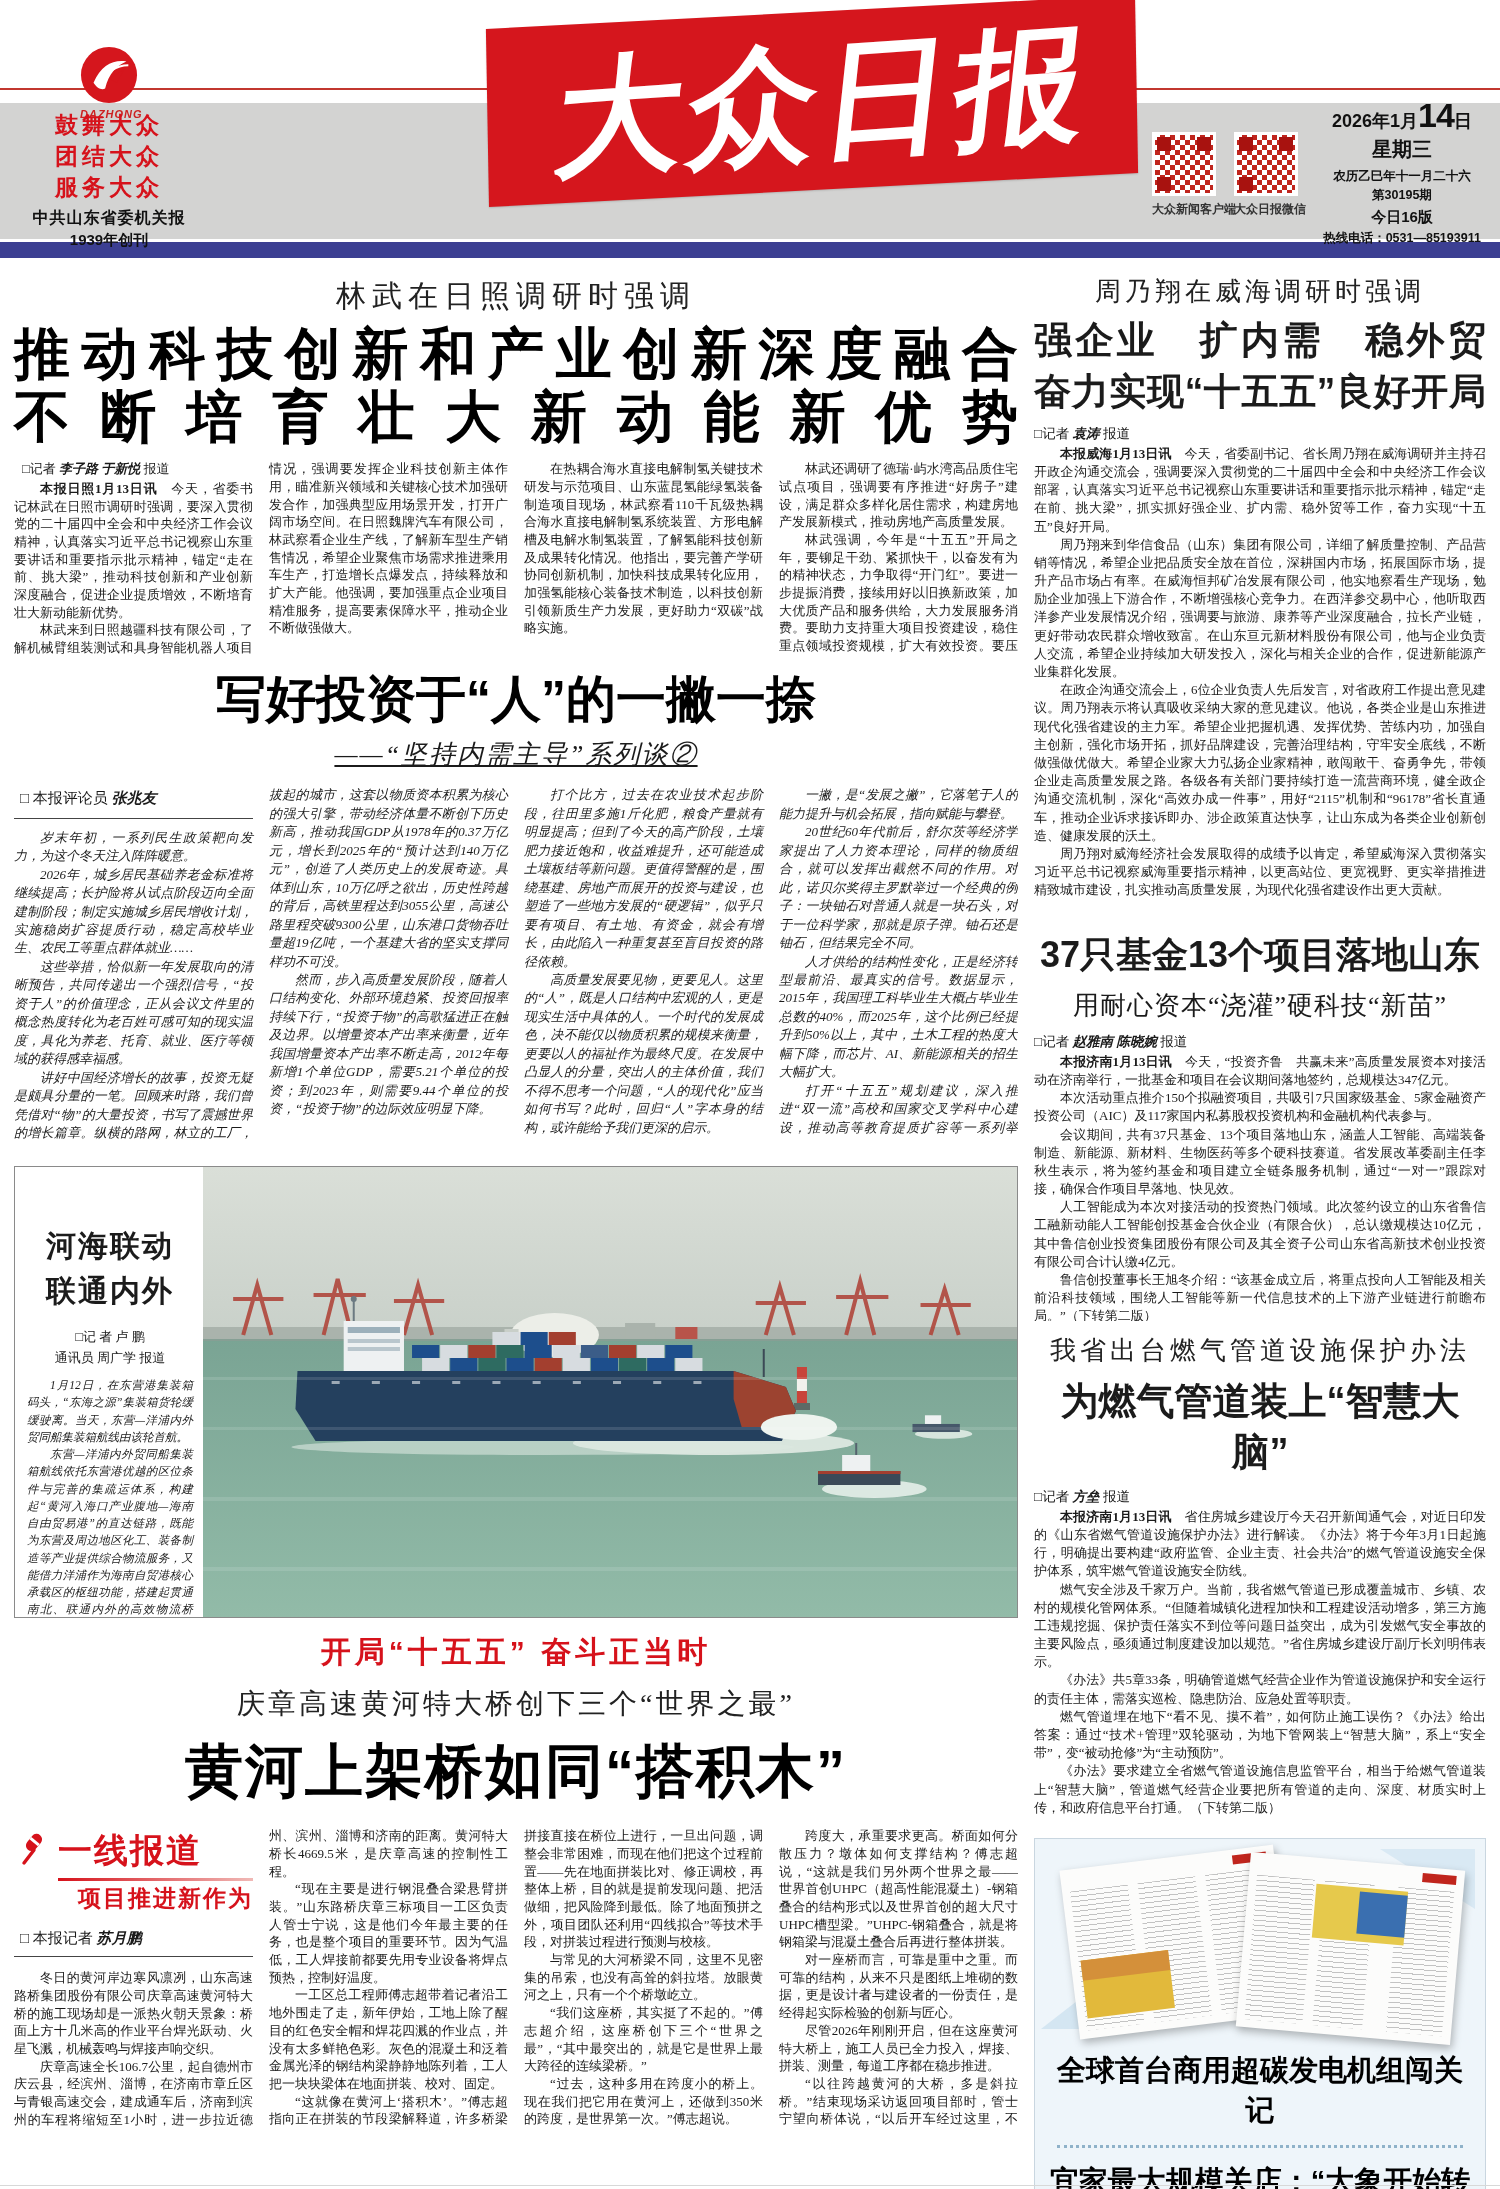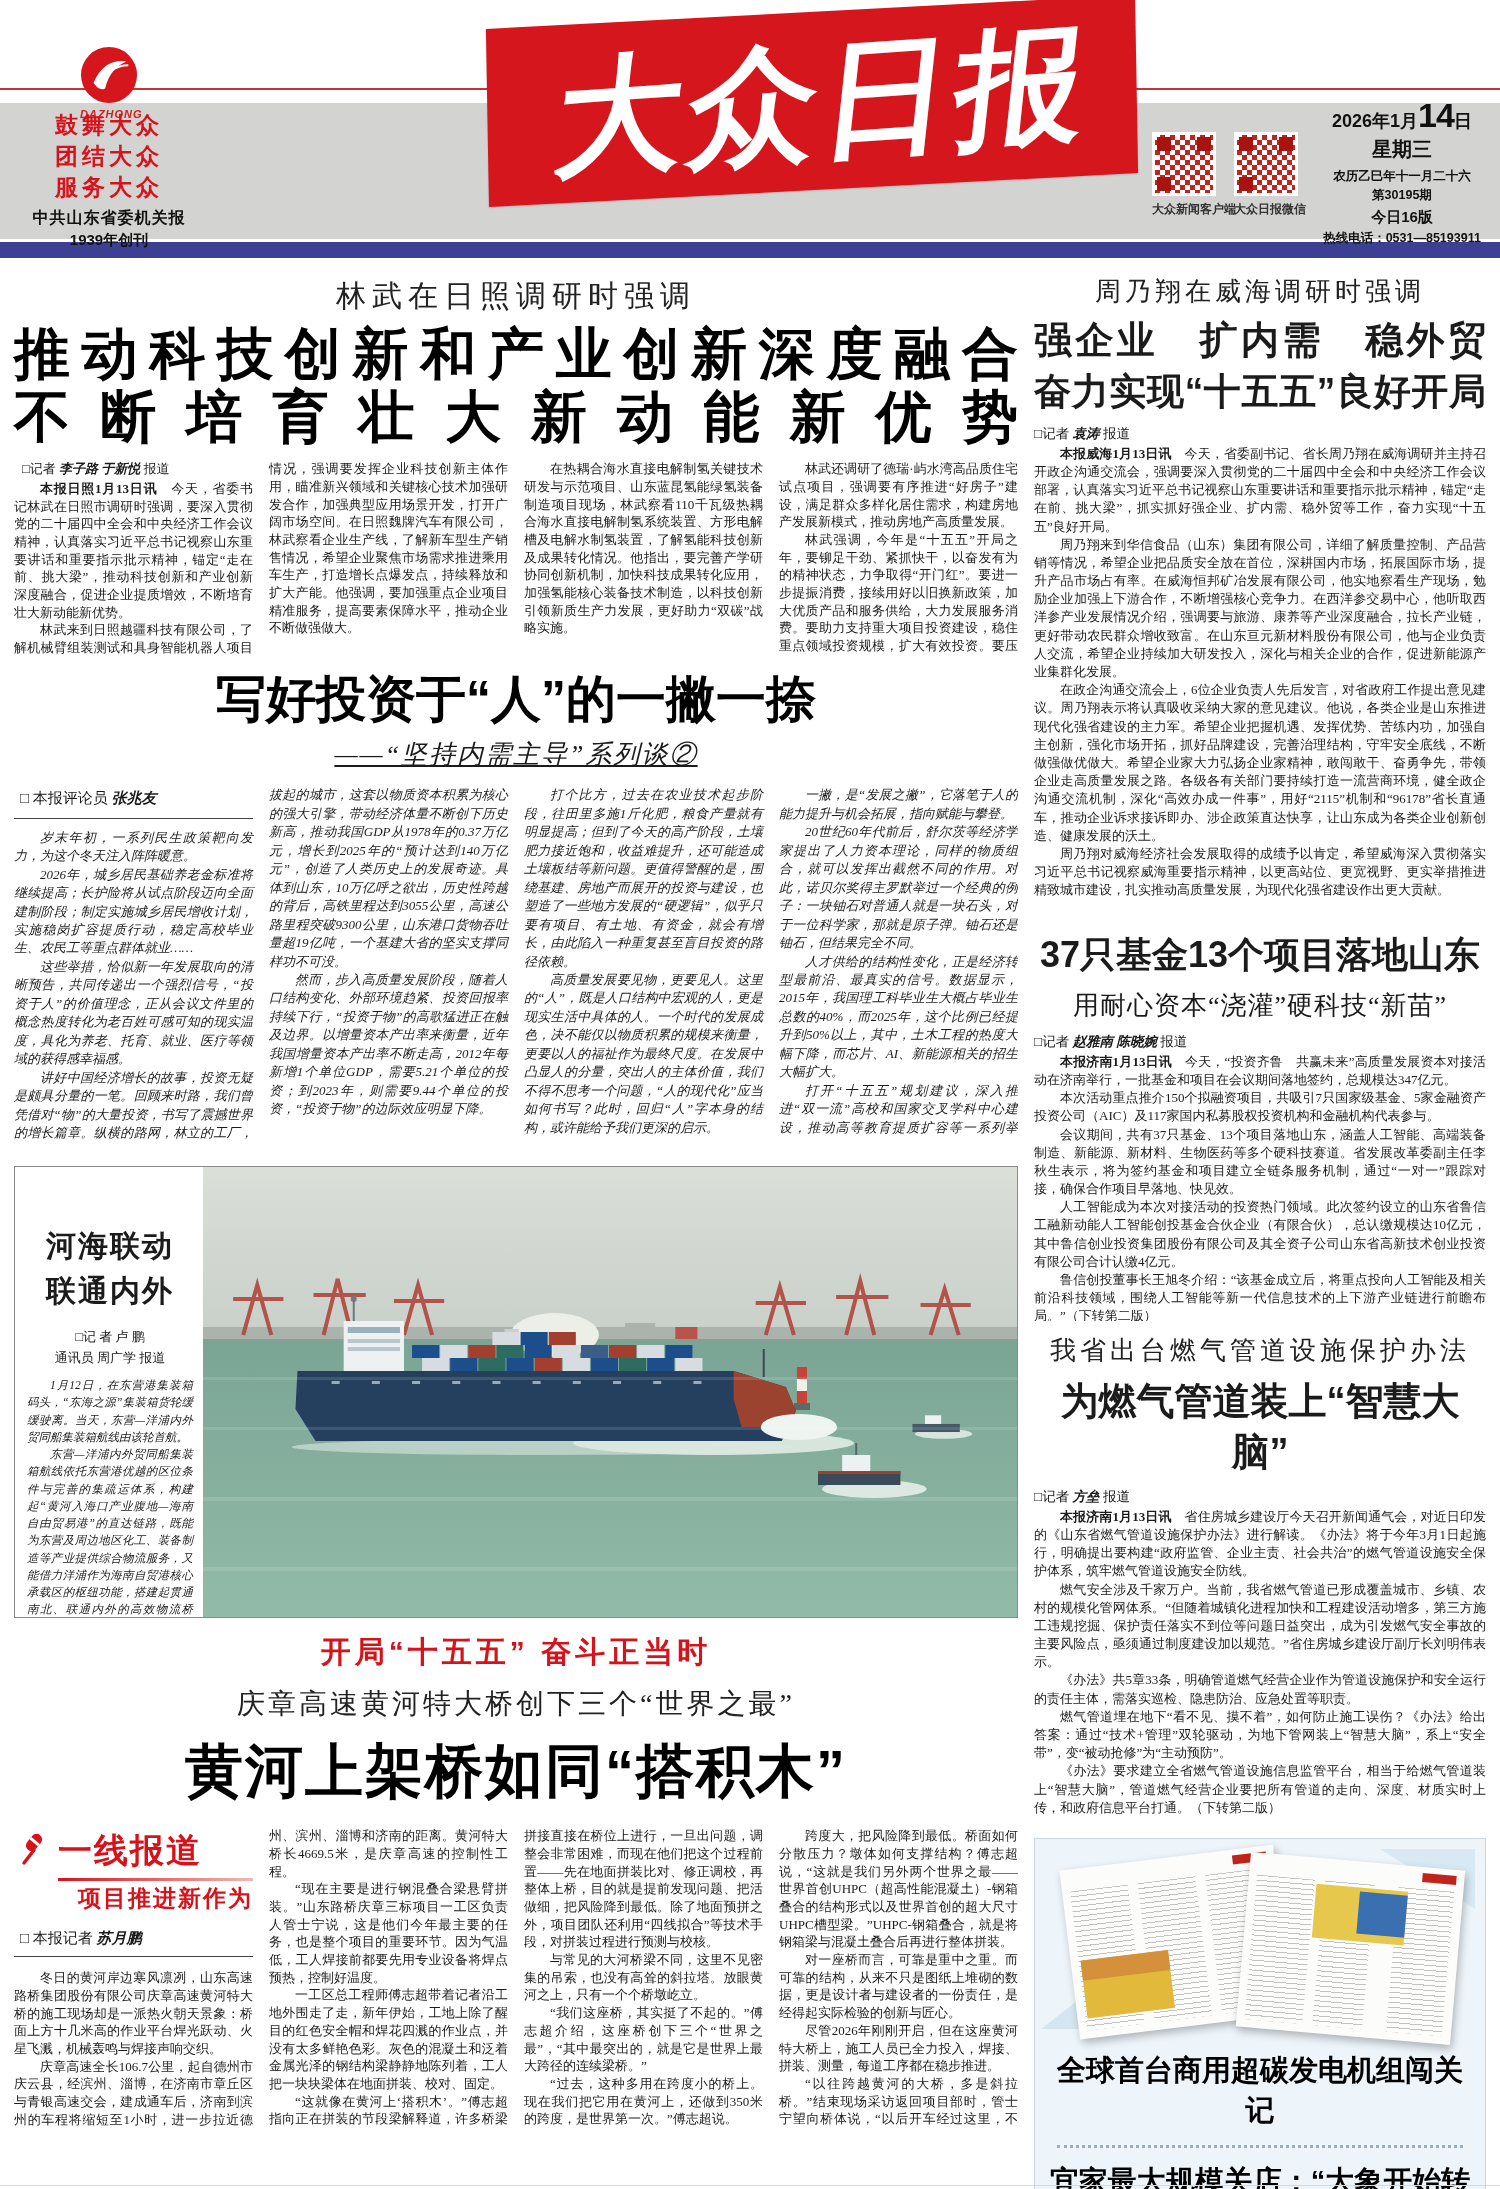--- a/index.html
+++ b/index.html
@@ -372,21 +372,21 @@
             <b>苏月鹏</b>
           </div>
           <p class="np">冬日的黄河岸边寒风凛冽，山东高速路桥集团股份有限公司庆章高速黄河特大桥的施工现场却是一派热火朝天景象：桥面上方十几米高的作业平台焊光跃动、火星飞溅，机械轰鸣与焊接声响交织。</p>
           <p class="np">庆章高速全长106.7公里，起自德州市庆云县，经滨州、淄博，在济南市章丘区与青银高速交会，建成通车后，济南到滨州的车程将缩短至1小时，进一步拉近德州、滨州、淄博和济南的距离。黄河特大桥长4669.5米，是庆章高速的控制性工程。</p>
           <p class="np">“现在主要是进行钢混叠合梁悬臂拼装。”山东路桥庆章三标项目一工区负责人管士宁说，这是他们今年最主要的任务，也是整个项目的重要环节。因为气温低，工人焊接前都要先用专业设备将焊点预热，控制好温度。</p>
           <p class="np">一工区总工程师傅志超带着记者沿工地外围走了走，新年伊始，工地上除了醒目的红色安全帽和焊花四溅的作业点，并没有太多鲜艳色彩。灰色的混凝土和泛着金属光泽的钢结构梁静静地陈列着，工人把一块块梁体在地面拼装、校对、固定。</p>
           <p class="np">“这就像在黄河上‘搭积木’。”傅志超指向正在拼装的节段梁解释道，许多桥梁拼接直接在桥位上进行，一旦出问题，调整会非常困难，而现在他们把这个过程前置——先在地面拼装比对、修正调校，再整体上桥，目的就是提前发现问题、把活做细，把风险降到最低。除了地面预拼之外，项目团队还利用“四线拟合”等技术手段，对拼装过程进行预测与校核。</p>
           <p class="np">与常见的大河桥梁不同，这里不见密集的吊索，也没有高耸的斜拉塔。放眼黄河之上，只有一个个桥墩屹立。</p>
           <p class="np">“我们这座桥，其实挺了不起的。”傅志超介绍，这座桥创下三个“世界之最”，“其中最突出的，就是它是世界上最大跨径的连续梁桥。”</p>
           <p class="np">“过去，这种多用在跨度小的桥上。现在我们把它用在黄河上，还做到350米的跨度，是世界第一次。”傅志超说。</p>
-          <p class="np">跨度大，把风险降到最低。桥面如何分散压力？墩体如何支撑结构？傅志超说，“这就是我们另外两个世界之最——世界首创UHPC（超高性能混凝土）-钢箱叠合的结构形式以及世界首创的超大尺寸UHPC槽型梁。”UHPC-钢箱叠合，就是将钢箱梁与混凝土叠合后再进行整体拼装。</p>
+          <p class="np">跨度大，承重要求更高。桥面如何分散压力？墩体如何支撑结构？傅志超说，“这就是我们另外两个世界之最——世界首创UHPC（超高性能混凝土）-钢箱叠合的结构形式以及世界首创的超大尺寸UHPC槽型梁。”UHPC-钢箱叠合，就是将钢箱梁与混凝土叠合后再进行整体拼装。</p>
           <p class="np">对一座桥而言，可靠是重中之重。而可靠的结构，从来不只是图纸上堆砌的数据，更是设计者与建设者的一份责任，是经得起实际检验的创新与匠心。</p>
           <p class="np">尽管2026年刚刚开启，但在这座黄河特大桥上，施工人员已全力投入，焊接、拼装、测量，每道工序都在稳步推进。</p>
           <p class="np">“以往跨越黄河的大桥，多是斜拉桥。”结束现场采访返回项目部时，管士宁望向桥体说，“以后开车经过这里，不妨多看一眼——这是第一座以连续梁结构跨越黄河的桥。”</p>
         </div>
       </div>
     </div>
 
     <div class="col-right">
 
       <div class="r-art">

